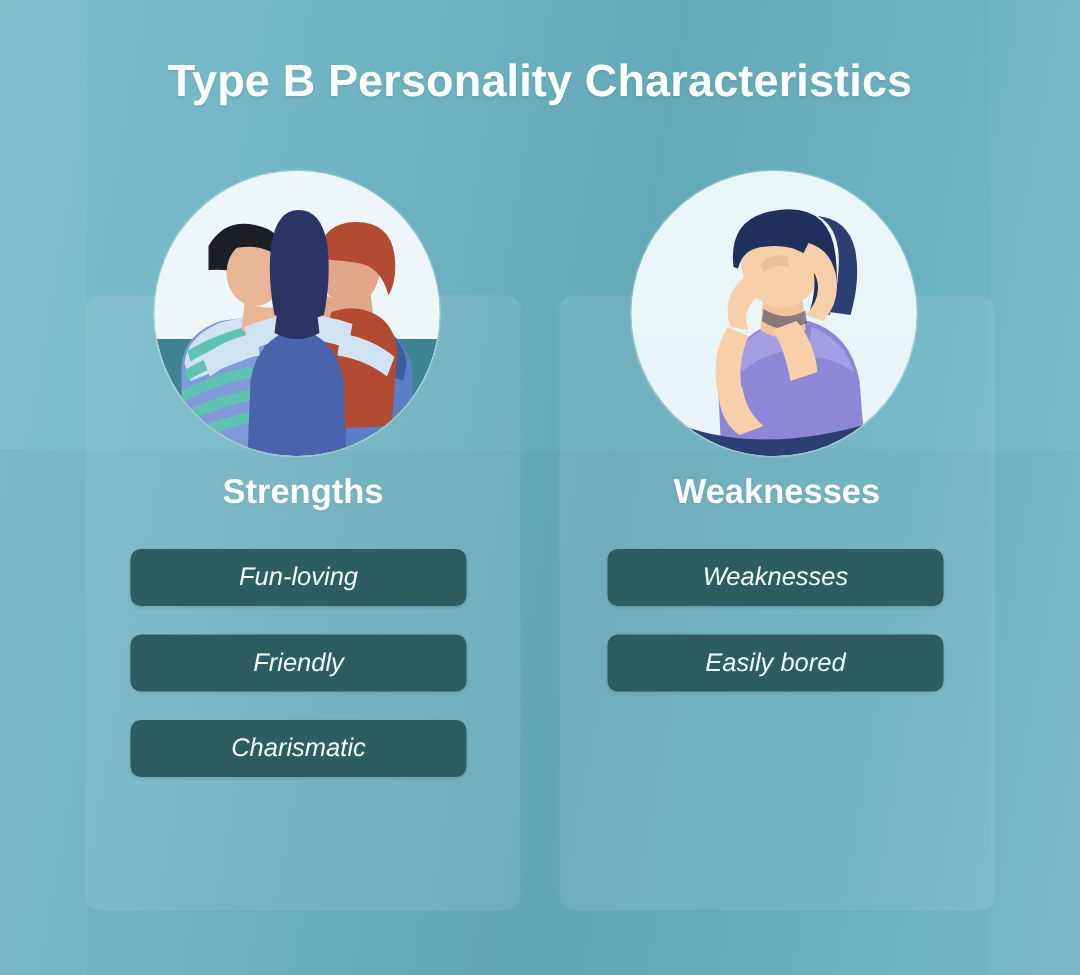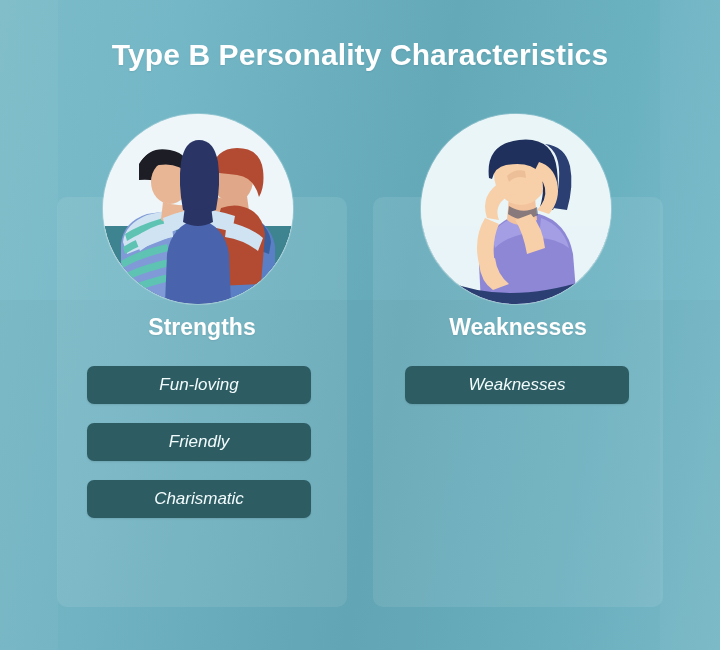--- a/index.html
+++ b/index.html
@@ -208,15 +208,16 @@
 
         <path d="M24 166 q60 26 142 0 l0 30 l-142 0 z" fill="#2b3f72"></path>
       </g>
     </svg>
   </div>
 
   <div class="col-heading right">Weaknesses</div>
 
   <div class="pill-list right">
     <div class="pill">Weaknesses</div>
+    <div class="pill">Easily bored</div>
   </div>
 
 </div>
 
 </body></html>

